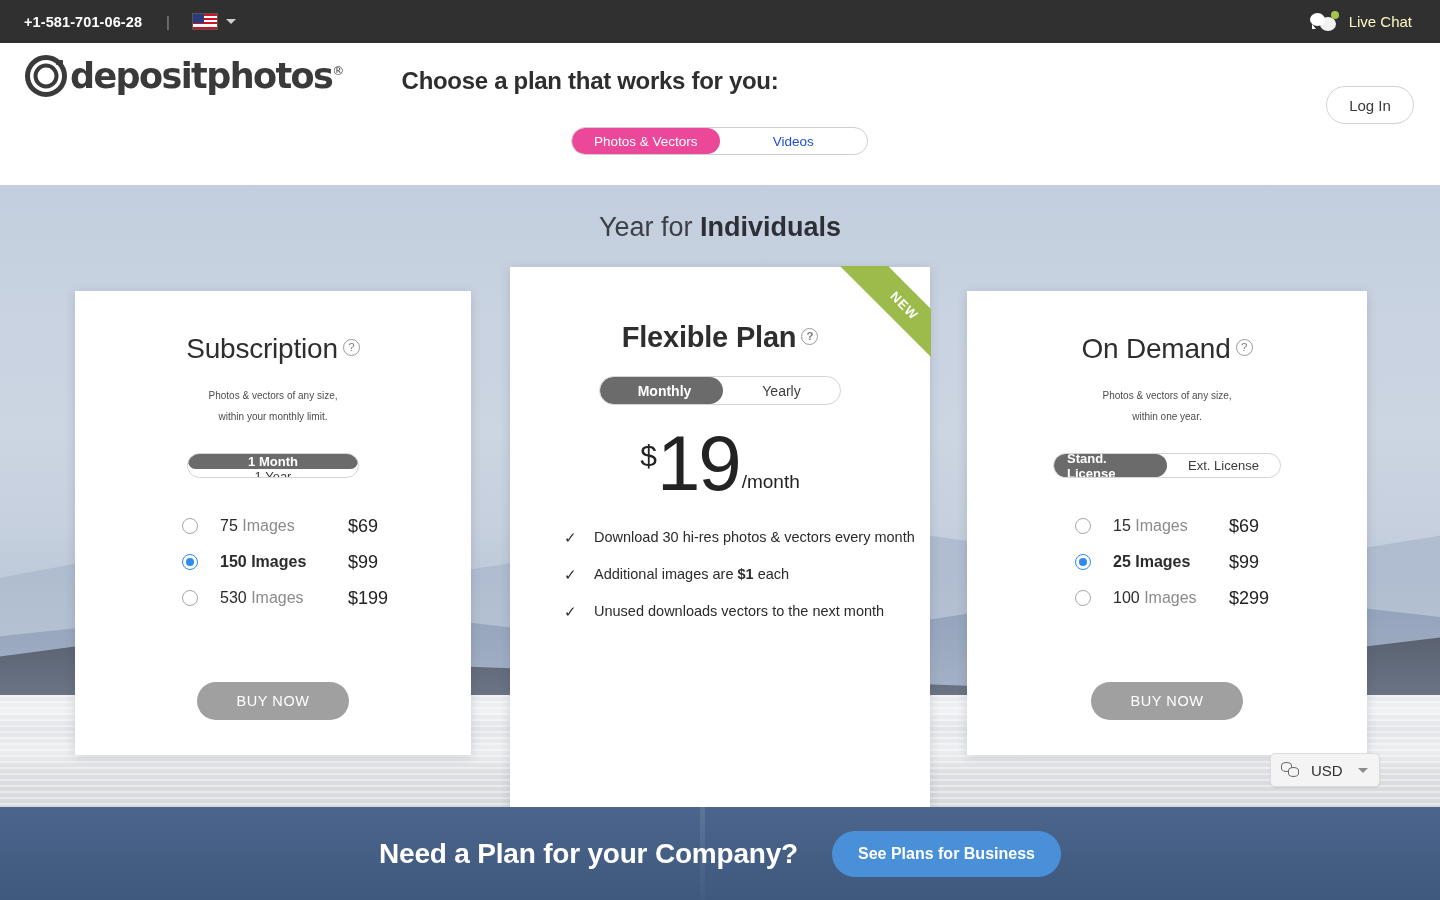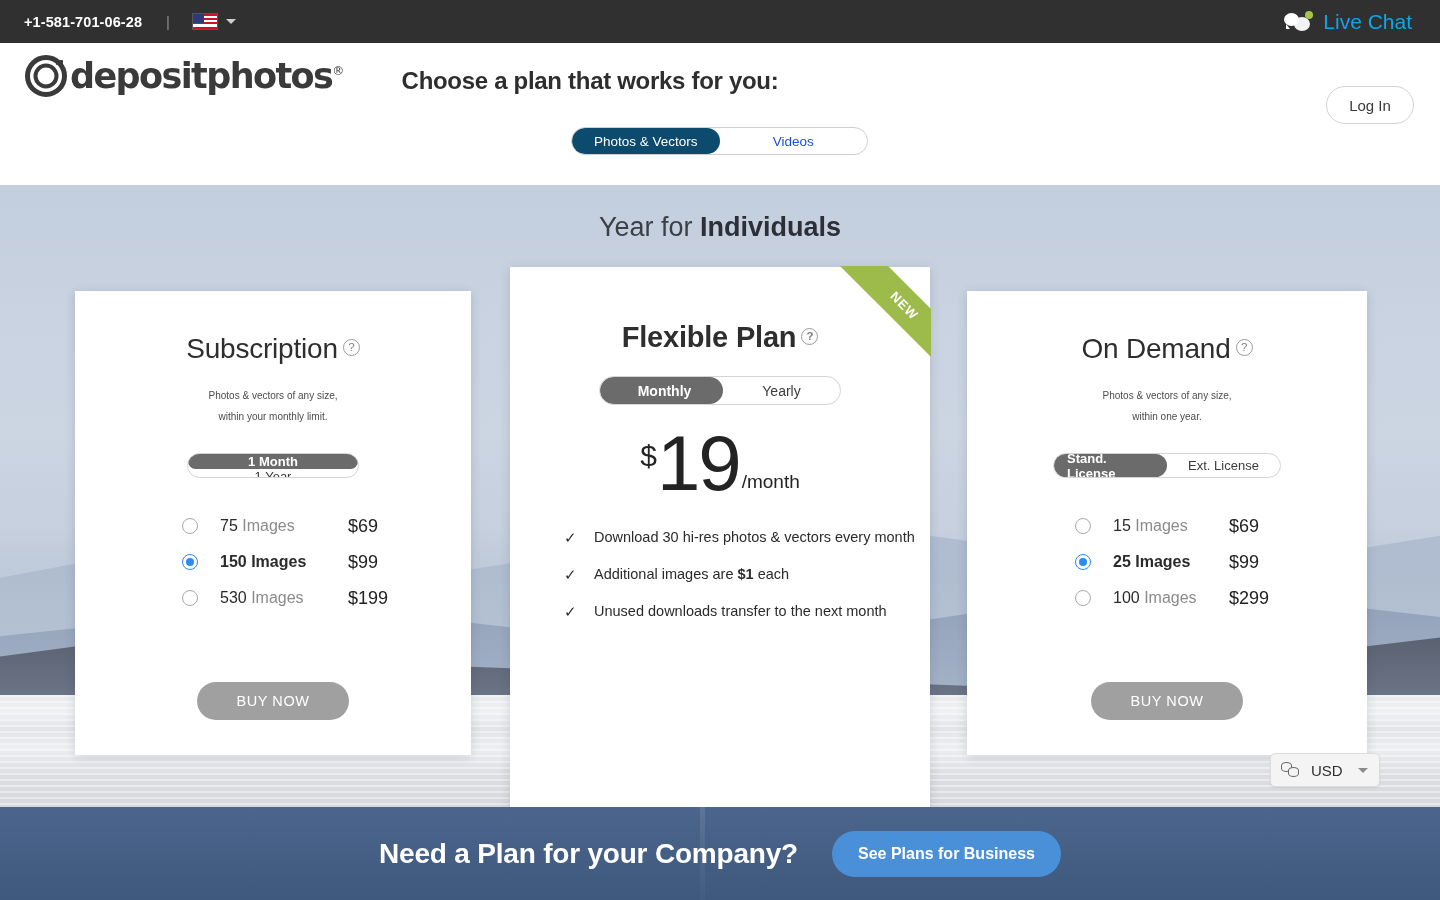--- a/index.html
+++ b/index.html
@@ -37,21 +37,21 @@
   .caret-dn {
     width: 0; height: 0; margin-left: 8px;
     border-left: 5px solid transparent; border-right: 5px solid transparent;
     border-top: 5px solid #cfcfcf;
   }
   .lang-sel { display: flex; align-items: center; cursor: pointer; }
   .livechat {
     margin-left: auto; margin-right: 28px;
     display: flex; align-items: center; gap: 9px; cursor: pointer;
   }
-  .livechat-label { color: #0ea5e9; font-size: 21px; }
+  .livechat-label { color: #fef9c3; font-size: 15px; }
   .chat-icon { position: relative; width: 30px; height: 22px; }
   .chat-icon .b1, .chat-icon .b2 {
     position: absolute; border-radius: 50%; background: #fff;
   }
   .chat-icon .b1 { width: 15px; height: 13px; left: 0; top: 2px; }
   .chat-icon .b2 { width: 16px; height: 14px; left: 10px; top: 6px; background:#f2f2f2; }
   .chat-icon .b1:after {
     content:""; position:absolute; left:2px; bottom:-3px;
     border-left:4px solid #fff; border-top:5px solid transparent;
   }
@@ -96,21 +96,21 @@
     position: absolute; left: 571px; top: 84px;
     width: 297px; height: 28px; border-radius: 14px;
     border: 1px solid #cfcfcf; background: #fff;
     display: flex; overflow: hidden;
   }
   .type-toggle div {
     flex: 1; display: flex; align-items: center; justify-content: center;
     font-size: 13.5px; cursor: pointer; color: #1d4ed8;
   }
   .type-toggle .on {
-    background: #0c4a6e; color: #fff; border-radius: 14px;
+    background: #ec4899; color: #fff; border-radius: 14px;
   }
   .login-btn {
     position: absolute; right: 26px; top: 43px;
     width: 88px; height: 38px; border-radius: 19px;
     border: 1px solid #d2d2d2; background: #fff;
     display: flex; align-items: center; justify-content: center;
     font-size: 15px; color: #3a3a3a; cursor: pointer;
   }
 
   
@@ -422,21 +422,21 @@
       <div class="feat">
         <span class="check">✓</span>
         <span class="txt"><span>Download 30 hi-res photos &amp; vectors every month</span><b></b><span></span></span>
       </div>
       <div class="feat">
         <span class="check">✓</span>
         <span class="txt"><span>Additional images are </span><b>$1</b><span> each</span></span>
       </div>
       <div class="feat">
         <span class="check">✓</span>
-        <span class="txt"><span>Unused downloads transfer to the next month</span><b></b><span></span></span>
+        <span class="txt"><span>Unused downloads vectors to the next month</span><b></b><span></span></span>
       </div>
     </div>
 
   </div>
 
   <div class="card card-dem">
     <h2>
       <span>On Demand</span><span class="qmark">?</span>
     </h2>
     <div class="card-desc">

